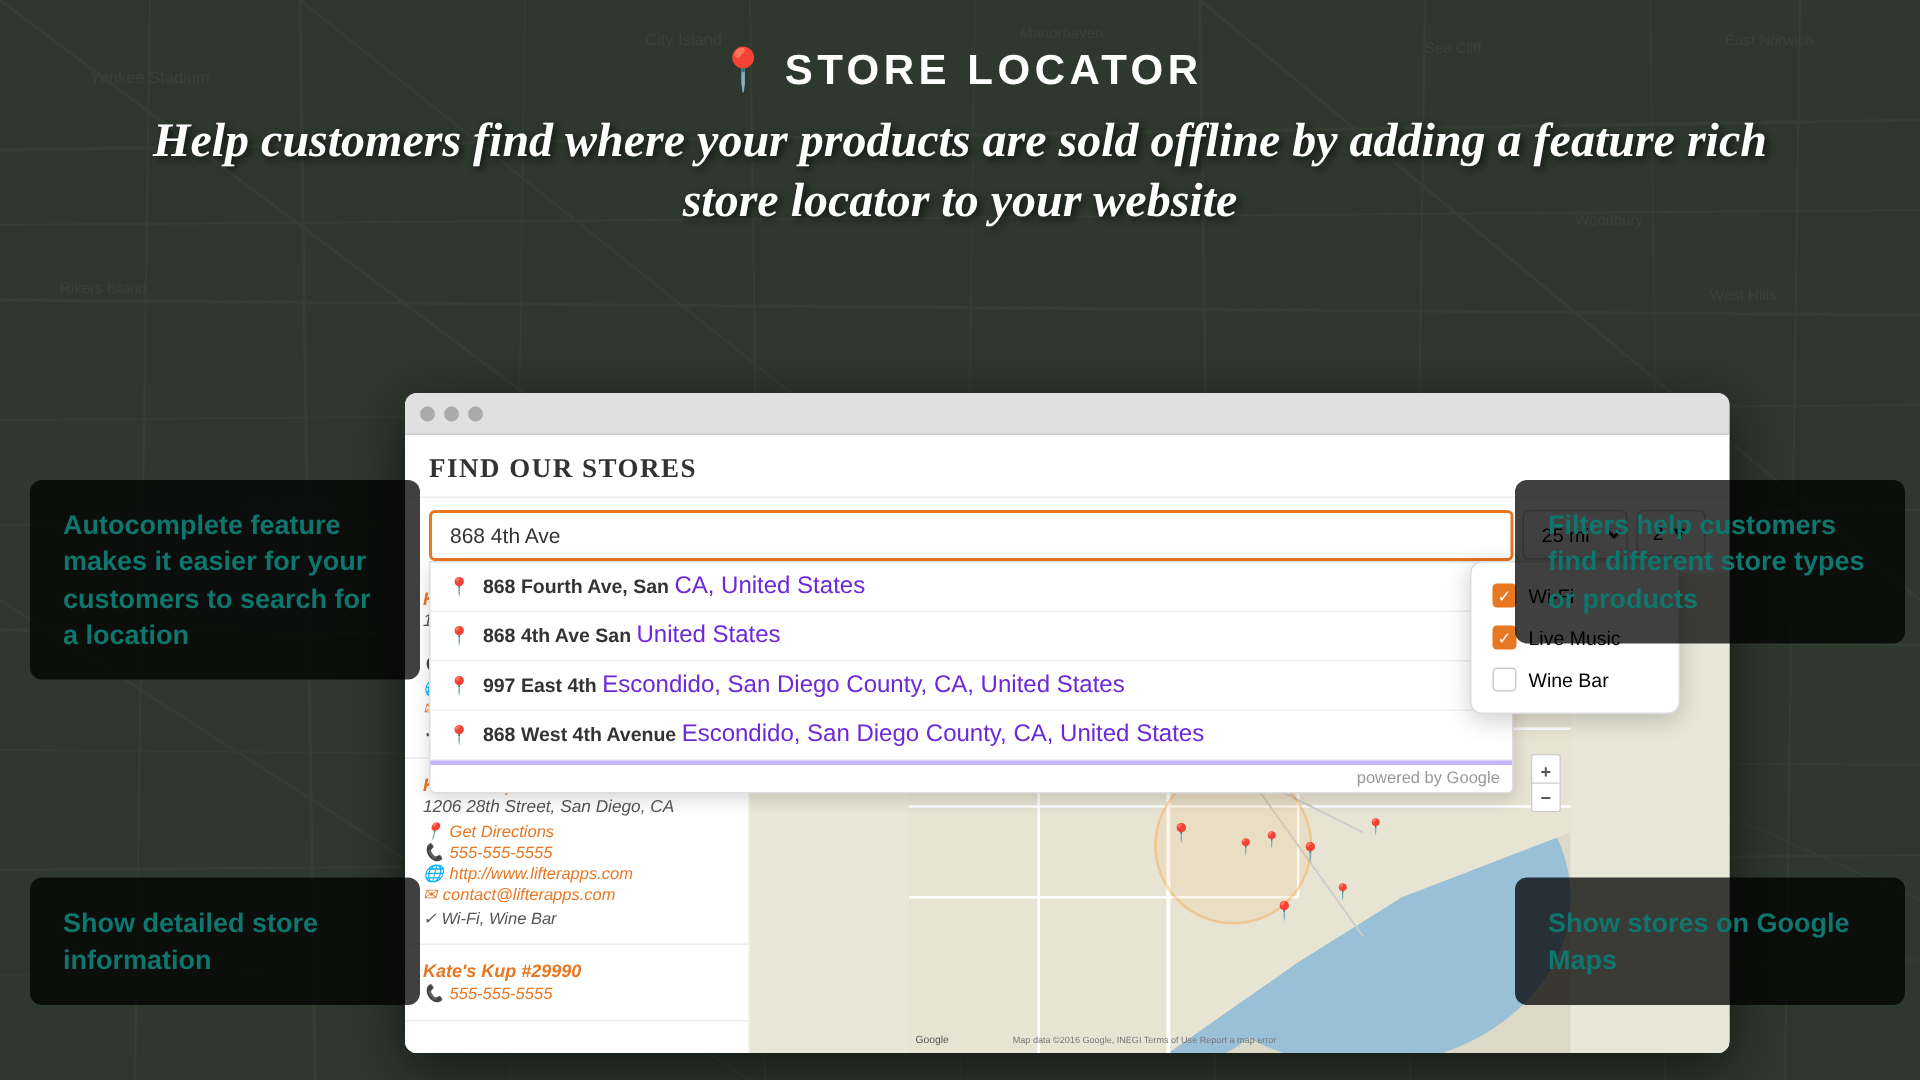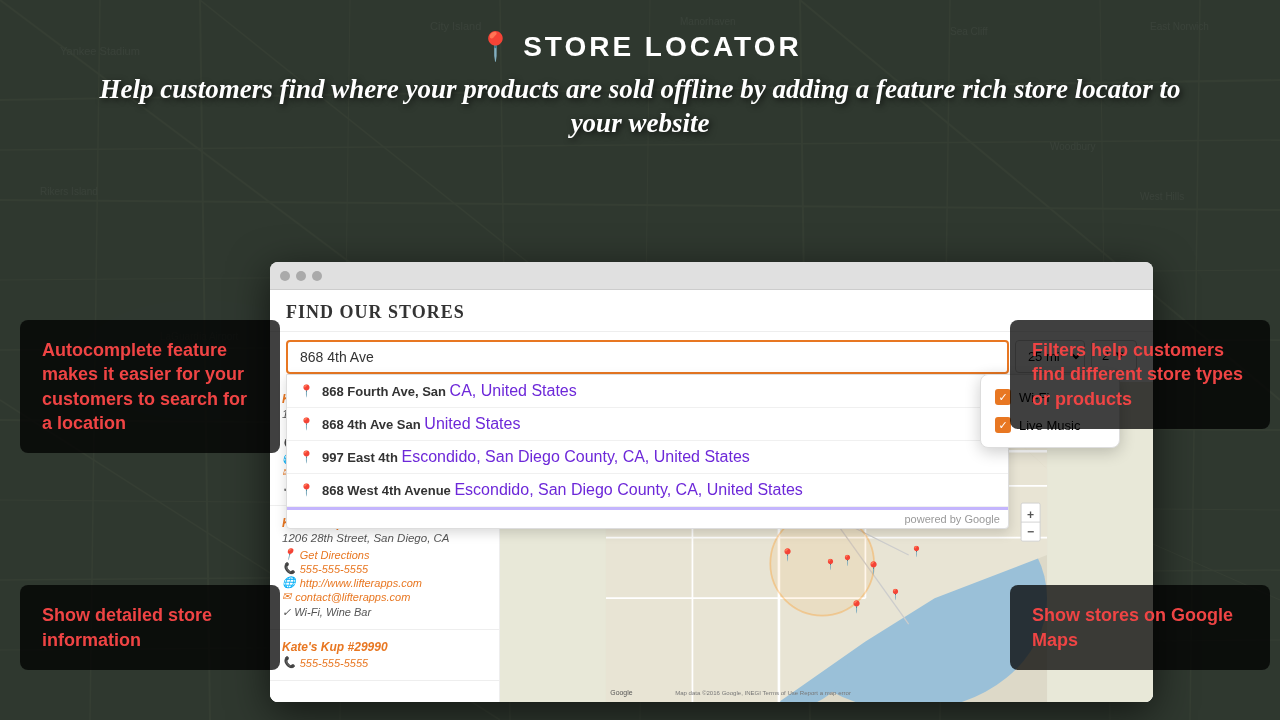--- a/index.html
+++ b/index.html
@@ -53,34 +53,34 @@
     .logo-text {
       font-size: 28px;
       font-weight: 900;
       color: #fff;
       letter-spacing: 3px;
       text-transform: uppercase;
     }
     .tagline {
       font-family: Georgia, 'Times New Roman', serif;
       font-style: italic;
-      font-size: 27px;
+      font-size: 32px;
       font-weight: bold;
       color: #fff;
       text-align: center;
       line-height: 1.25;
       max-width: 1100px;
       text-shadow: 2px 2px 6px rgba(0,0,0,0.7);
     }
 
     
     .callout {
       position: absolute;
       background: rgba(0,0,0,0.75);
-      color: #ef4444;
+      color: #0f766e;
       border-radius: 8px;
       padding: 18px 22px;
       font-size: 18px;
       font-weight: bold;
       line-height: 1.35;
       z-index: 20;
       max-width: 260px;
     }
     .callout-autocomplete {
       left: 20px;
@@ -435,20 +435,24 @@
 
         <div class="filter-dropdown">
           <div class="filter-item">
             <div class="filter-checkbox checked">✓</div>
             <span>Wi-Fi</span>
           </div>
           <div class="filter-item">
             <div class="filter-checkbox checked">✓</div>
             <span>Live Music</span>
           </div>
+          <div class="filter-item">
+            <div class="filter-checkbox unchecked"></div>
+            <span>Wine Bar</span>
+          </div>
         </div>
       </div>
     </div>
 
     <div class="split-container">
 
       <div class="store-list">
 
         <div class="store-item">
           <div class="store-name">Kate's Kup #11559</div>

